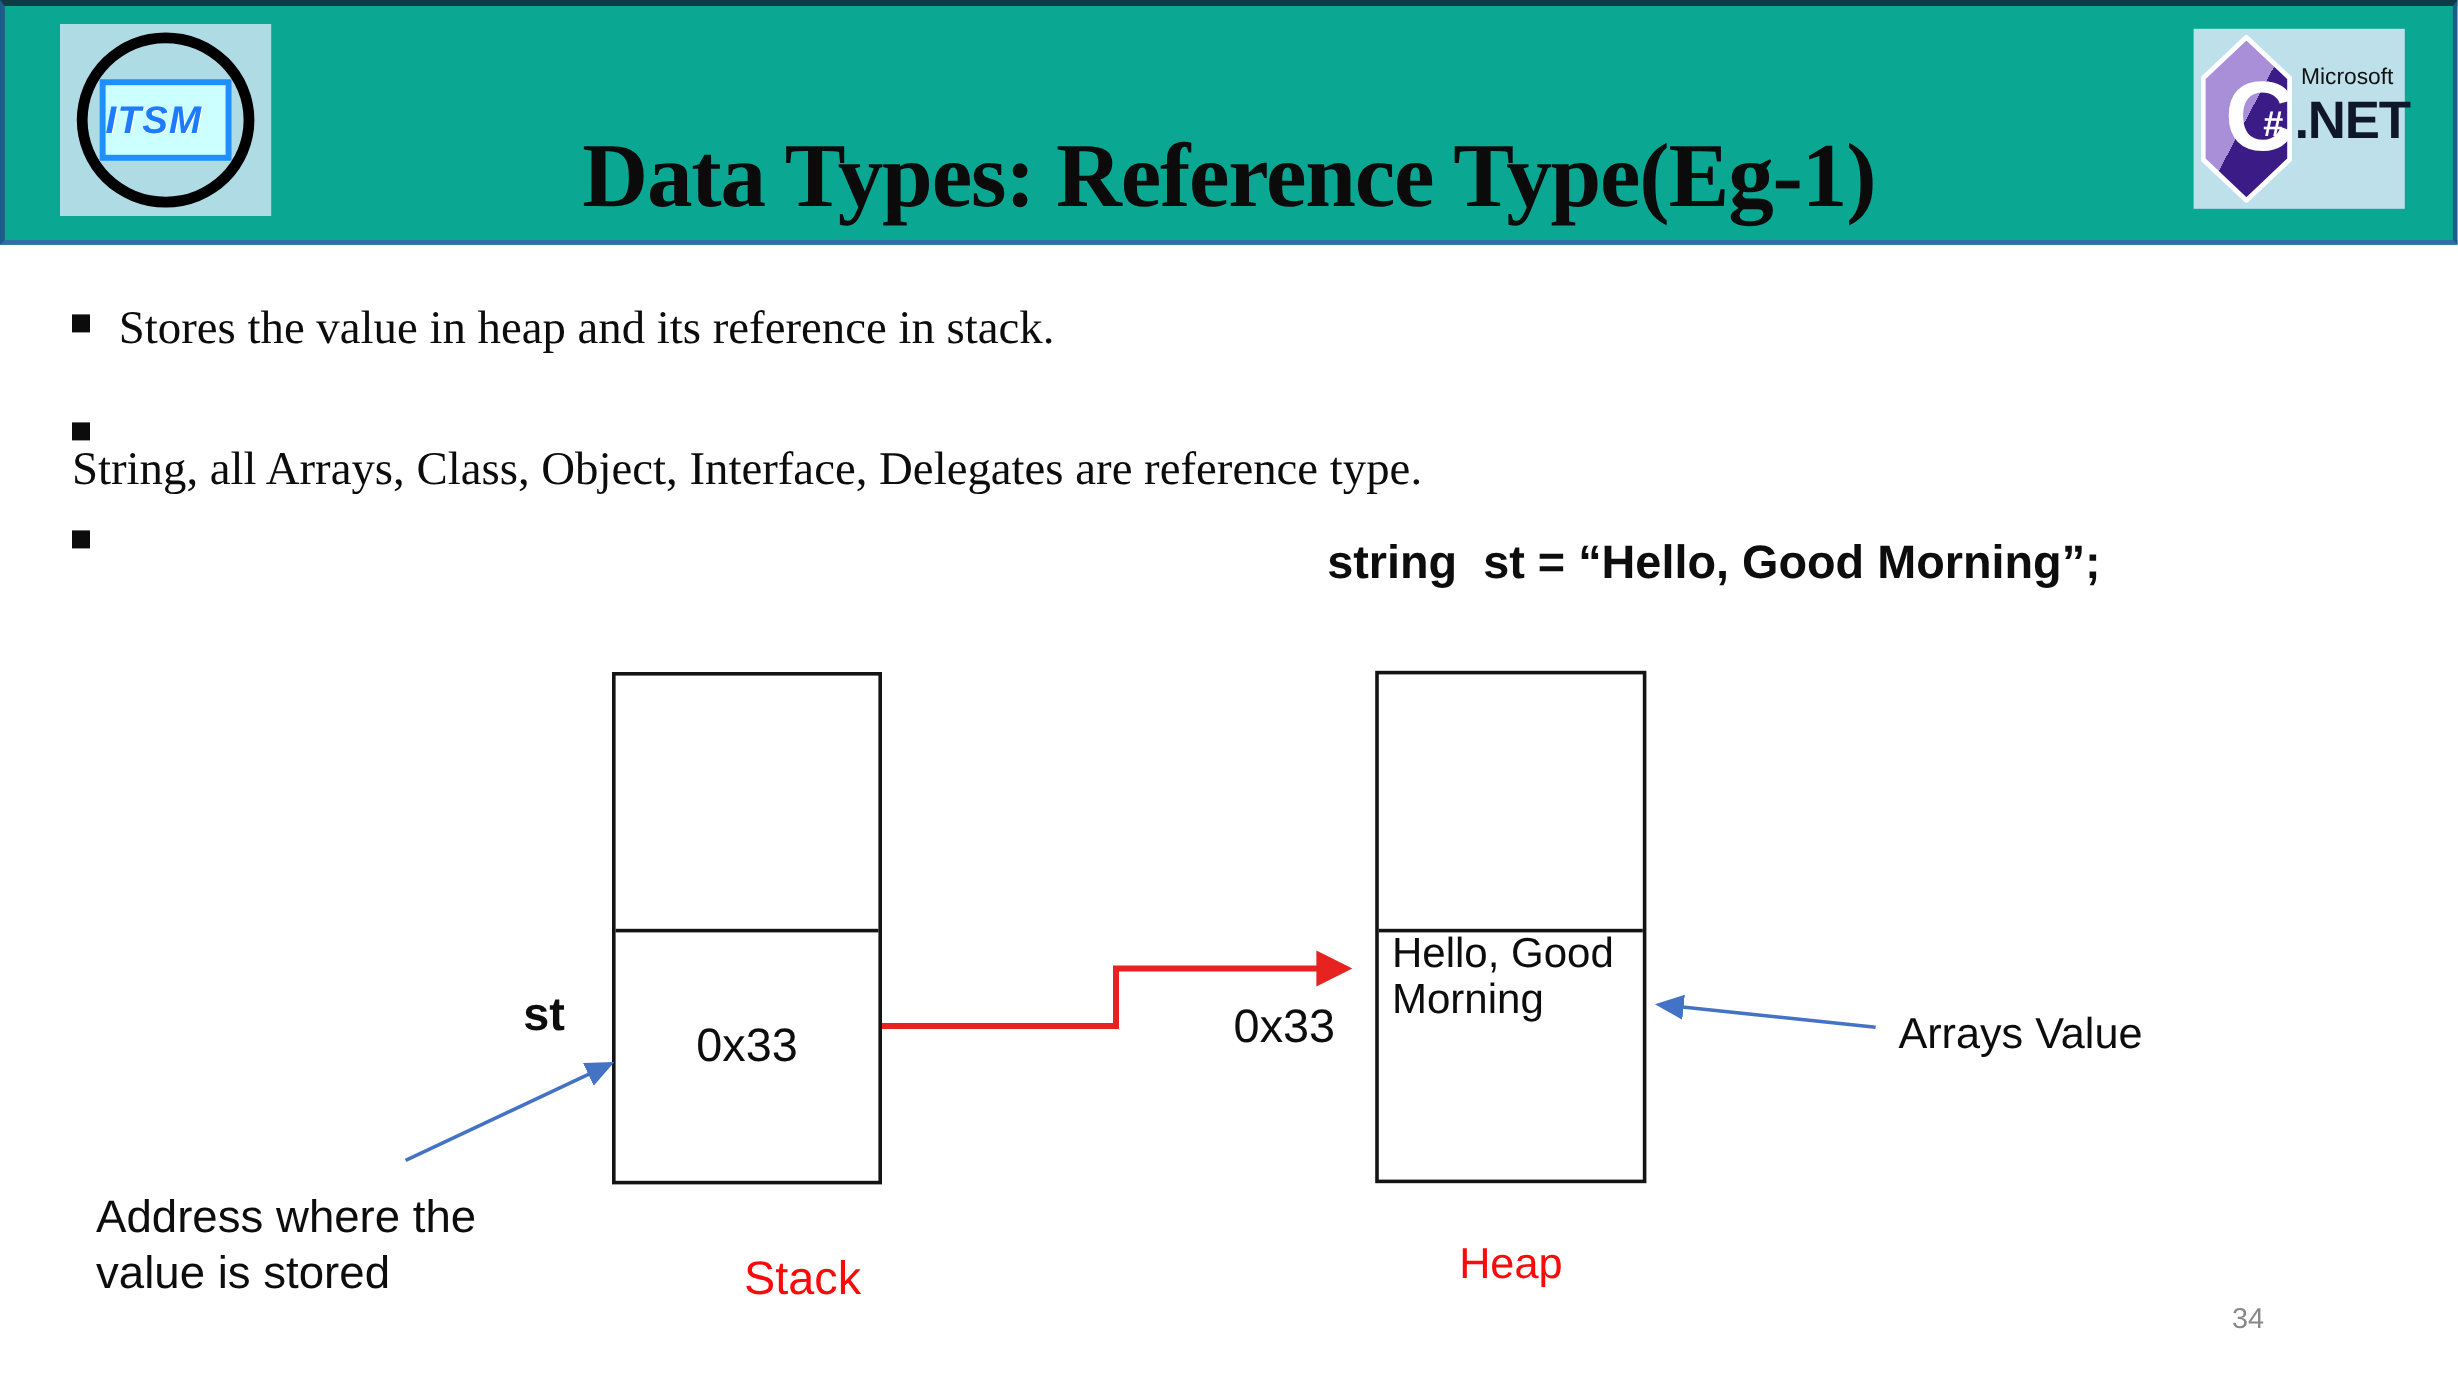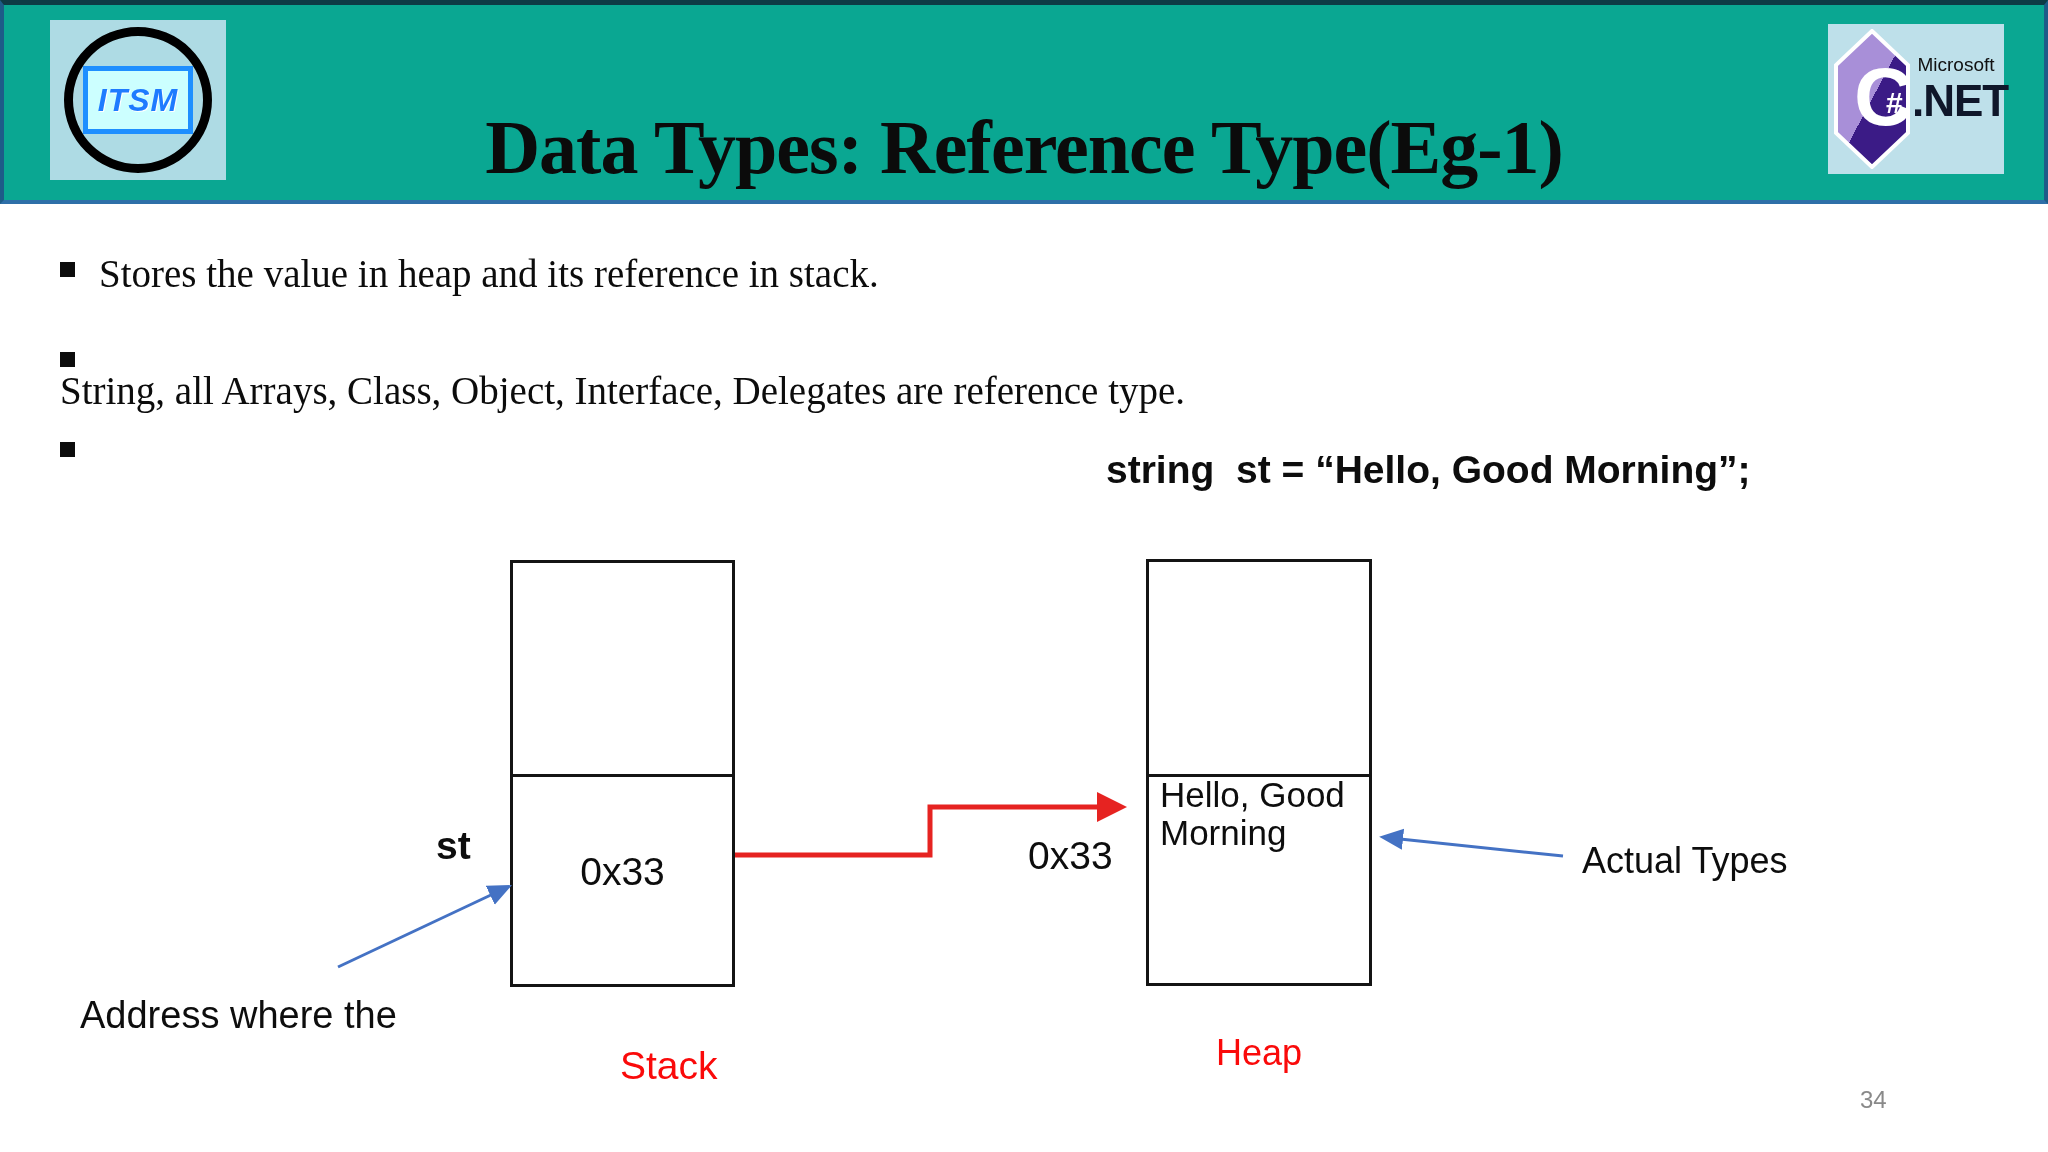--- a/index.html
+++ b/index.html
@@ -23,21 +23,21 @@
   .itsm-logo{
     position:absolute;left:50px;top:20px;width:176px;height:160px;
     background:#aedbe4;display:flex;align-items:center;justify-content:center;
   }
   .itsm-circle{
     width:130px;height:128px;border:9px solid #000;border-radius:50%;
     display:flex;align-items:center;justify-content:center;
   }
   .itsm-rect{
     width:100px;height:58px;background:#ccffff;border:5px solid #1e8fff;
-    display:flex;align-items:center;justify-content:center;
+    display:flex;align-items:center;justify-content:flex-start;
   }
   .itsm-text{
     font-size:32px;font-weight:bold;font-style:italic;color:#1e7bff;
     letter-spacing:1px;text-shadow:1px 1px 0 #fff;
   }
   
   .dotnet-logo{
     position:absolute;left:1828px;top:24px;width:176px;height:150px;
     background:#bee0ea;
   }
@@ -143,22 +143,23 @@
 <div class="st-label">st</div>
 <div class="stack-addr">0x33</div>
 <div class="heap-value">Hello, Good Morning</div>
 <div class="heap-addr">0x33</div>
 
 <div class="stack-caption">Stack</div>
 <div class="heap-caption">Heap</div>
 
 <div class="address-note">
   <div>Address where the</div>
+  <div>value is stored</div>
 </div>
-<div class="actual-value">Actual Types</div>
+<div class="actual-value">Arrays Value</div>
 
 <div class="page-number">34</div>
 
 <svg class="arrow-layer" width="2048" height="1152" viewBox="0 0 2048 1152">
   <defs>
     <marker id="redhead" markerWidth="7" markerHeight="7" refX="1" refY="3" orient="auto" markerUnits="strokeWidth">
       <path d="M0,0 L6,3 L0,6 z" fill="#e62321"></path>
     </marker>
     <marker id="bluehead" markerWidth="10" markerHeight="9" refX="1" refY="3.5" orient="auto" markerUnits="strokeWidth">
       <path d="M0,0 L8,3.5 L0,7 z" fill="#4472c4"></path>

